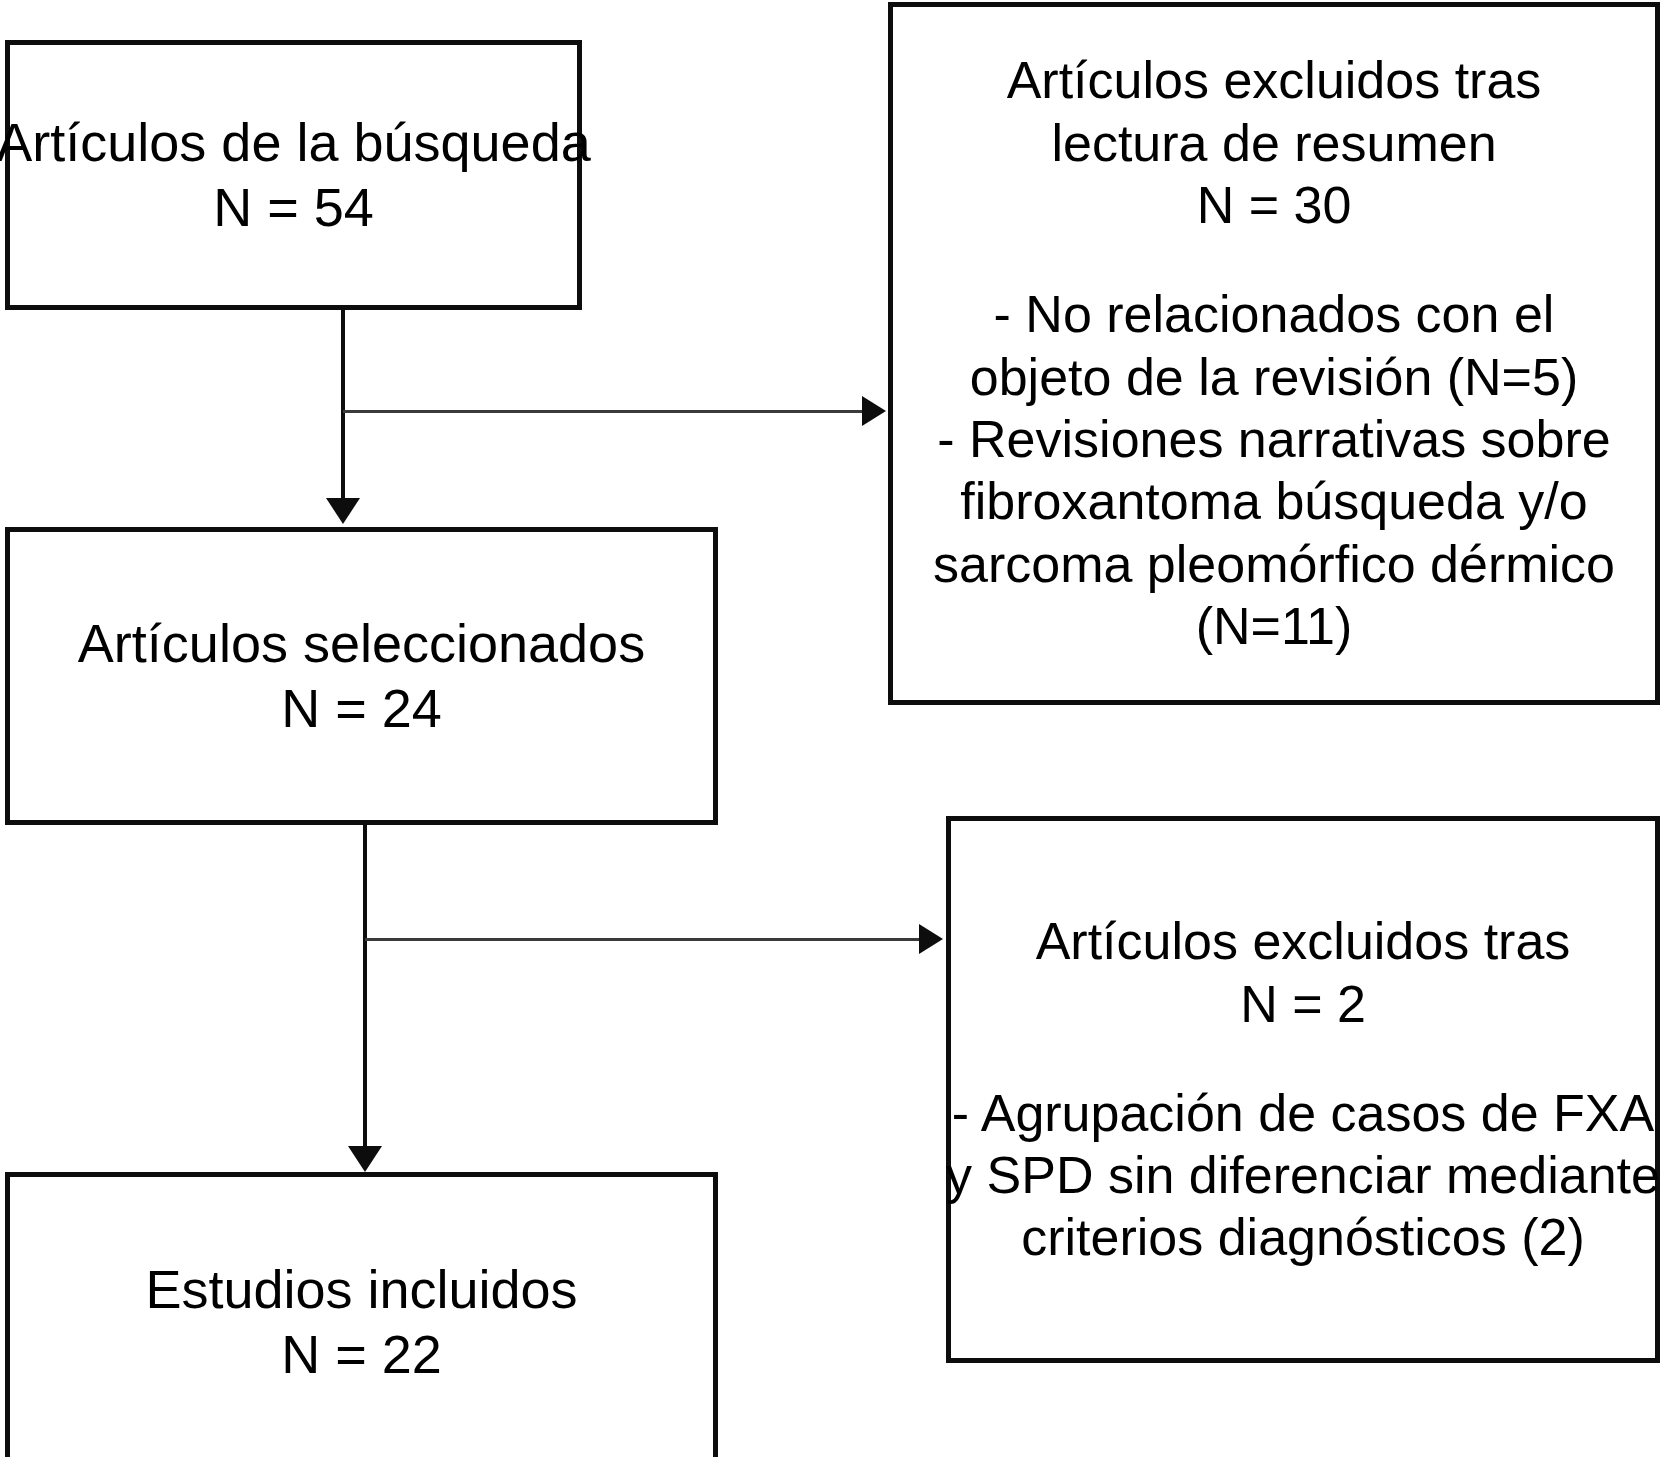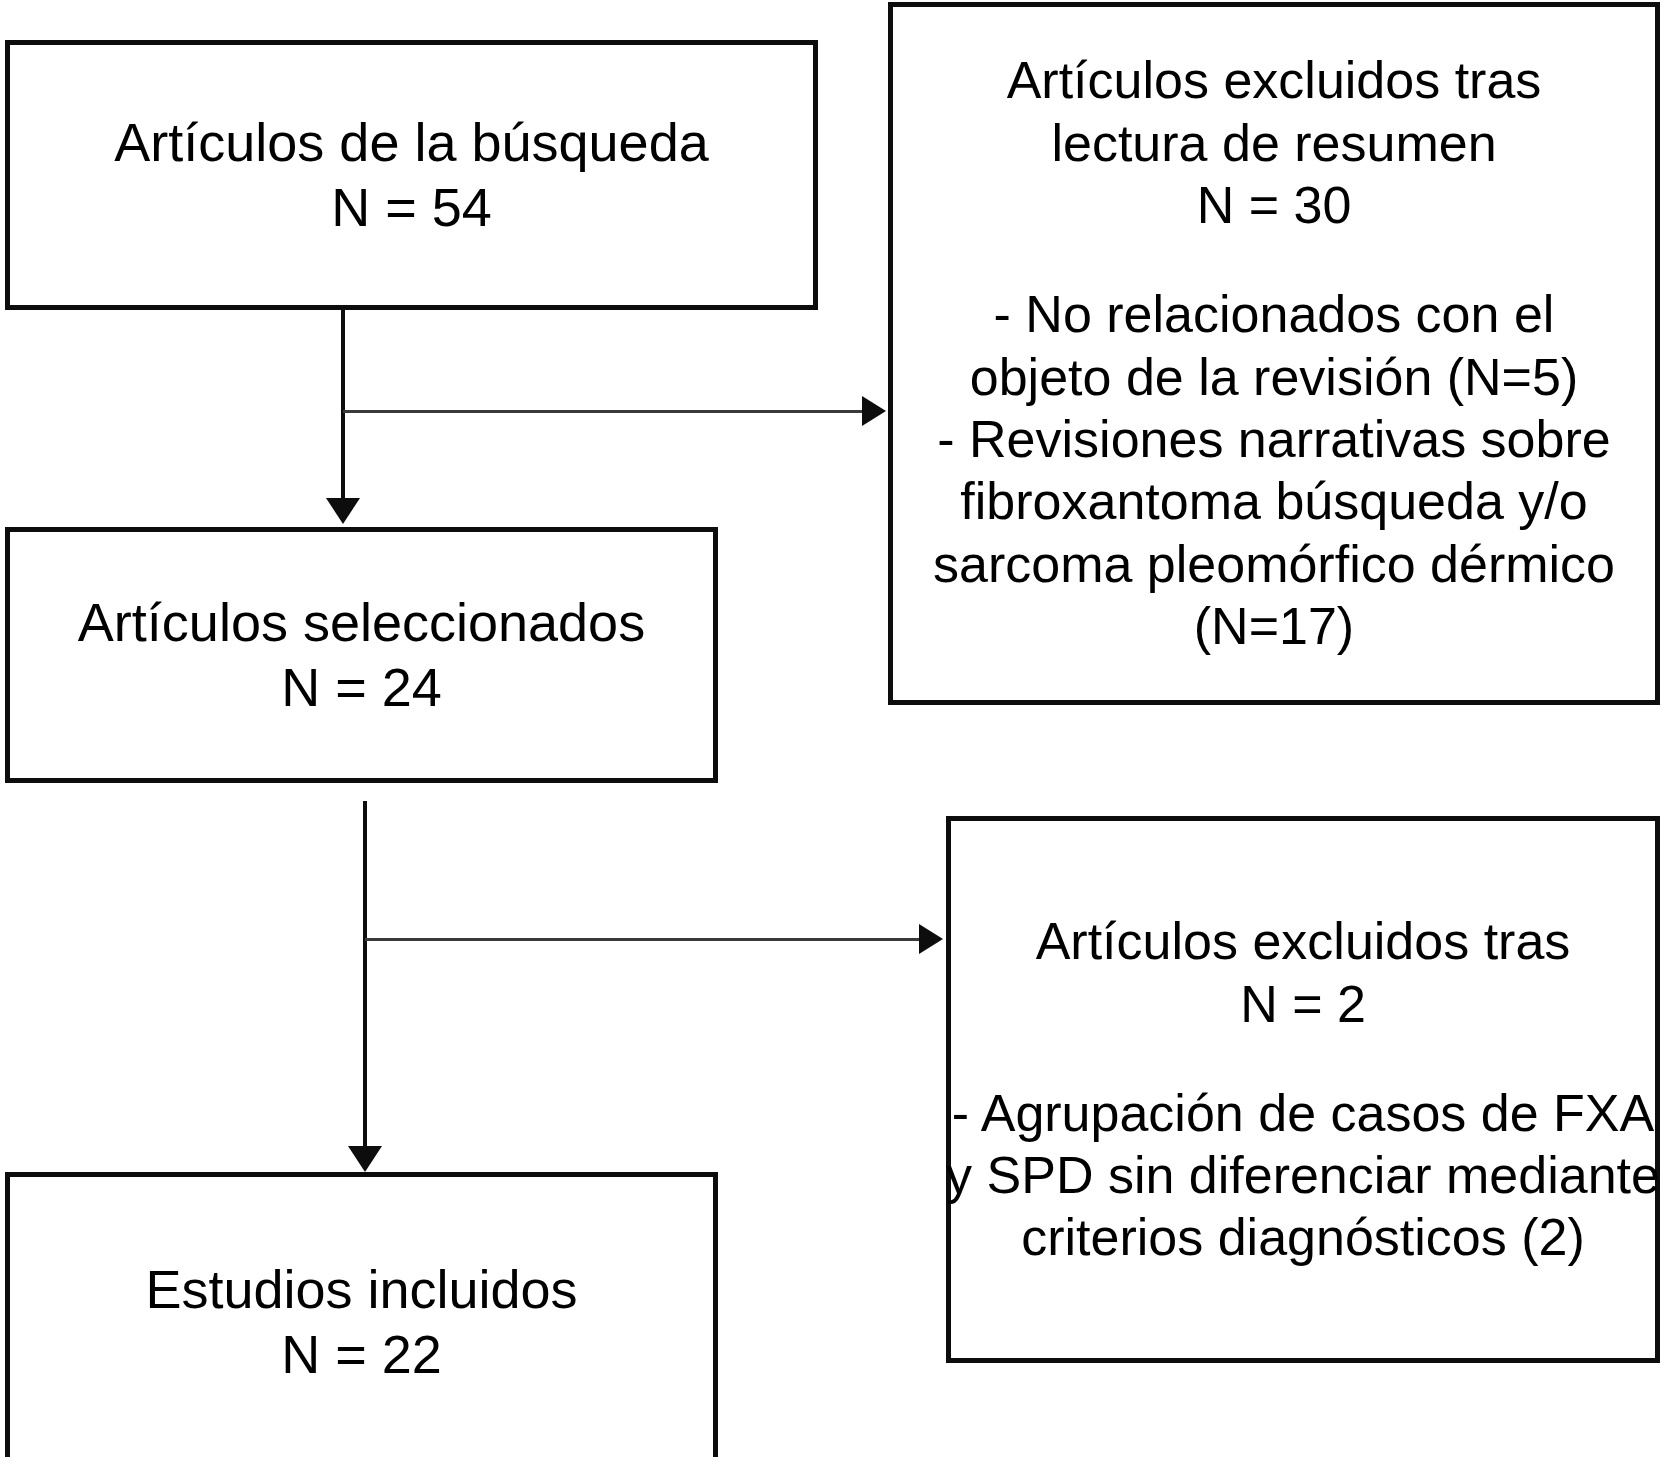--- a/index.html
+++ b/index.html
@@ -32,22 +32,22 @@
   .box .line {
     display: block;
     white-space: nowrap;
   }
   .spacer {
     display: block;
     height: 0.9em;
   }
 
   
-  #box-search        { left: 5px;  top: 40px;   width: 813px; height: 270px; font-size: 54px; }
-  #box-selected      { left: 5px;  top: 527px;  width: 713px; height: 256px; font-size: 54px; }
+  #box-search        { left: 5px;  top: 40px;   width: 577px; height: 270px; font-size: 54px; }
+  #box-selected      { left: 5px;  top: 527px;  width: 713px; height: 298px; font-size: 54px; }
   #box-included      { left: 5px;  top: 1172px; width: 713px; height: 300px; font-size: 54px; }
 
   
   #box-excluded-abstract { left: 888px; top: 2px;   width: 772px; height: 703px; font-size: 52px; }
   #box-excluded-full     { left: 946px; top: 816px; width: 714px; height: 547px; font-size: 52px; }
 
   
   .vline {
     position: absolute;
     background: #0d0d0d;
@@ -114,21 +114,21 @@
   <div class="box" id="box-excluded-abstract">
     <span class="line">Artículos excluidos tras</span>
     <span class="line">lectura de resumen</span>
     <span class="line">N = 30</span>
     <span class="spacer"></span>
     <span class="line">- No relacionados con el</span>
     <span class="line">objeto de la revisión (N=5)</span>
     <span class="line">- Revisiones narrativas sobre</span>
     <span class="line">fibroxantoma búsqueda y/o</span>
     <span class="line">sarcoma pleomórfico dérmico</span>
-    <span class="line">(N=17)</span>
+    <span class="line">(N=11)</span>
   </div>
 
   <div class="box" id="box-excluded-full">
     <span class="line">Artículos excluidos tras</span>
     <span class="line">N = 2</span>
     <span class="spacer"></span>
     <span class="line">- Agrupación de casos de FXA</span>
     <span class="line">y SPD sin diferenciar mediante</span>
     <span class="line">criterios diagnósticos (2)</span>
   </div>

